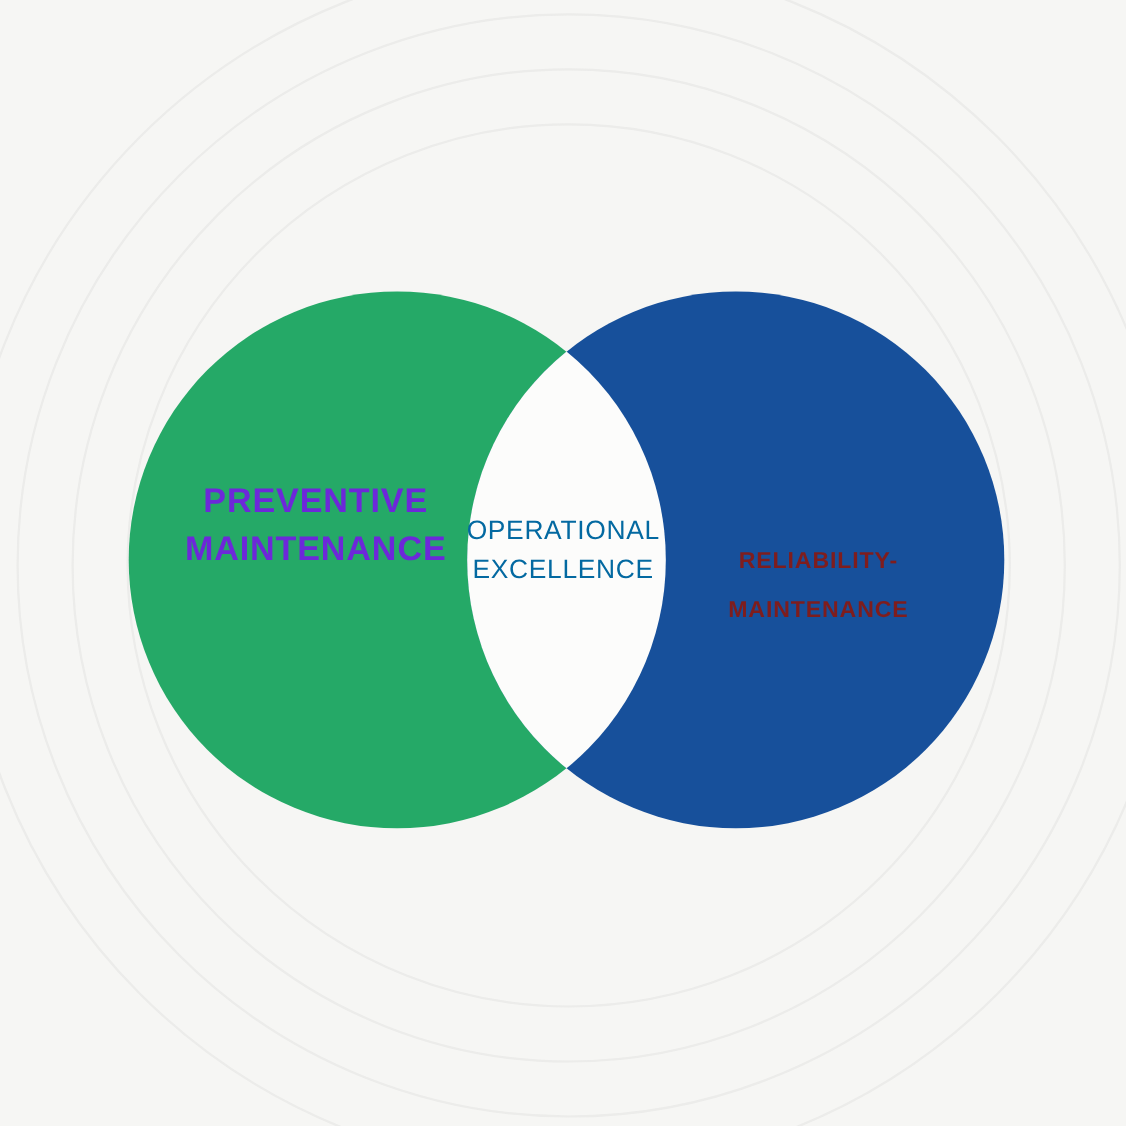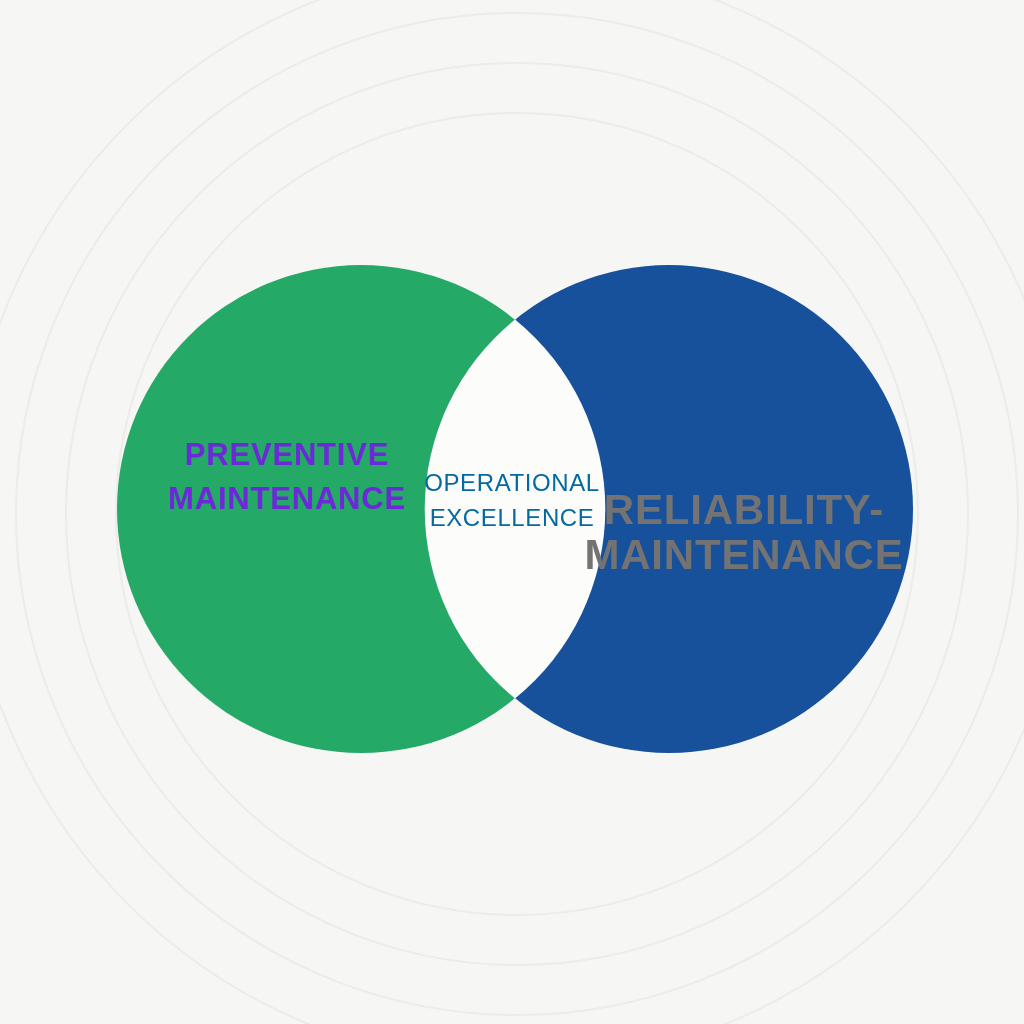--- a/index.html
+++ b/index.html
@@ -48,25 +48,25 @@
     top: 477px;
     font-size: 31px;
     font-weight: bold;
     letter-spacing: 0.8px;
     line-height: 44px;
     color: #6d28d9;
   }
   .label-right {
     left: 744px;
     top: 532px;
-    font-size: 42px;
+    font-size: 21px;
     font-weight: bold;
     letter-spacing: 0.8px;
     line-height: 45px;
-    color: #737373;
+    color: #7f1d1d;
   }
   .label-overlap {
     left: 512px;
     top: 500px;
     font-size: 24px;
     font-weight: normal;
     letter-spacing: 0.6px;
     line-height: 35px;
     color: #0369a1;
   }

